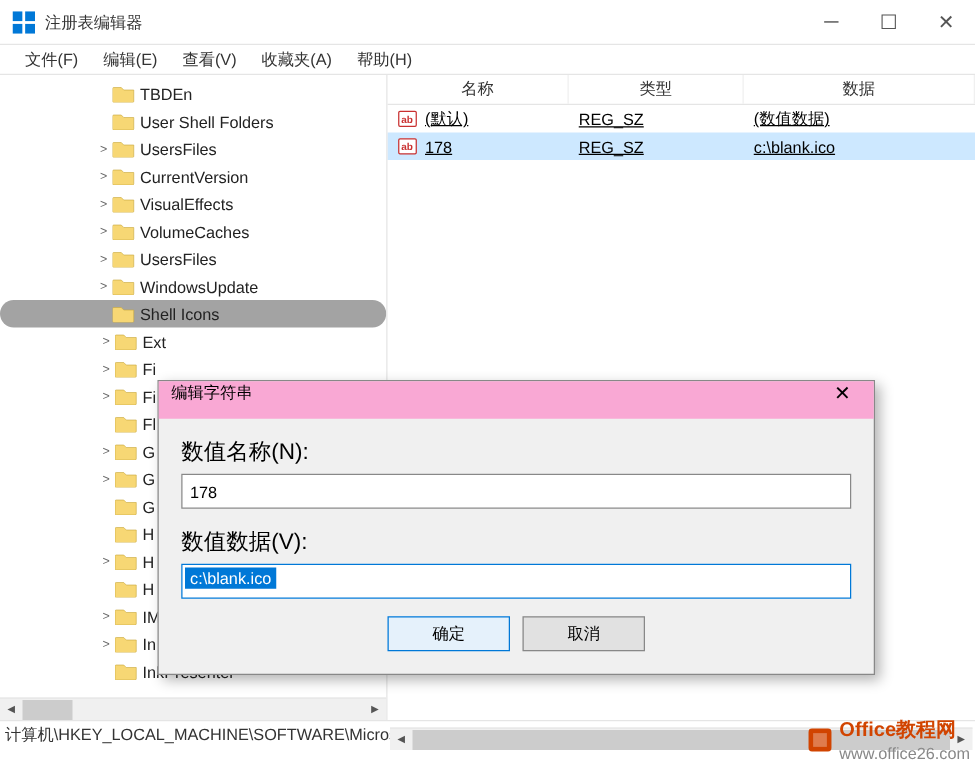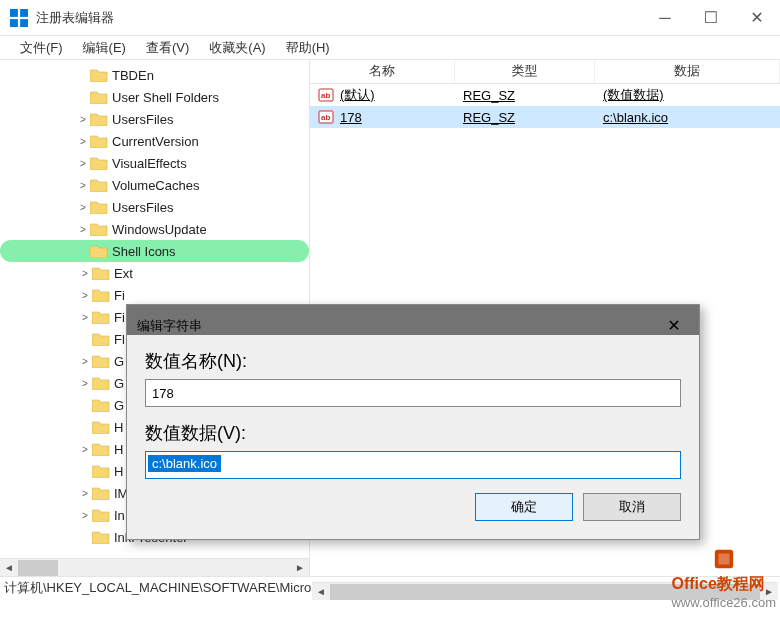--- a/index.html
+++ b/index.html
@@ -11,21 +11,21 @@
     .win-controls { display: flex; }
     .win-btn { width: 46px; height: 36px; display: flex; align-items: center; justify-content: center; color: #555; }
     
     .menubar { height: 24px; display: flex; align-items: center; padding-left: 10px; font-size: 13px; border-bottom: 1px solid #e5e5e5; }
     .menu-item { padding: 0 10px; color: #333; }
     
     .main-area { display: flex; height: 516px; }
     .tree-panel { width: 310px; border-right: 1px solid #e5e5e5; overflow: hidden; position: relative; font-size: 13px; }
     .tree { padding-top: 4px; }
     .tree-item { display: flex; align-items: center; height: 22px; white-space: nowrap; }
-    .tree-item.selected { background: #86efac; border-radius: 11px; }
+    .tree-item.selected { background: #a3a3a3; border-radius: 11px; }
     .tree-chev { width: 14px; display: inline-flex; justify-content: center; color: #666; font-size: 10px; }
     .folder-icon { width: 18px; height: 14px; margin-right: 4px; flex-shrink: 0; }
     .tree-label { color: #222; }
     .indent-1 { padding-left: 76px; }
     .indent-2 { padding-left: 78px; }
     
     .list-panel { flex: 1; font-size: 13px; }
     .list-header { display: flex; height: 24px; border-bottom: 1px solid #e5e5e5; }
     .list-header-cell { padding: 2px 8px; color: #333; border-right: 1px solid #f0f0f0; text-align: center; }
     .col-name { width: 145px; }
@@ -39,36 +39,36 @@
     .scrollbar-h { height: 18px; border-top: 1px solid #e5e5e5; background: #f0f0f0; display: flex; align-items: center; }
     .scroll-btn { width: 18px; height: 18px; display: flex; align-items: center; justify-content: center; color: #555; font-size: 10px; }
     .scroll-track { flex: 1; height: 18px; position: relative; }
     .scroll-thumb-left { position: absolute; left: 0; width: 40px; height: 16px; background: #ccc; top: 1px; }
     .scroll-thumb-right { position: absolute; left: 0; width: 100%; height: 16px; background: #ccc; top: 1px; }
     
     .status-bar { height: 24px; border-top: 1px solid #e5e5e5; font-size: 13px; padding: 2px 4px; color: #333; }
     
     
     .dialog { position: absolute; left: 126px; top: 304px; width: 574px; background: #f0f0f0; border: 1px solid #888; box-shadow: 4px 4px 10px rgba(0,0,0,0.3); }
-    .dialog-title { height: 30px; background: #737373; display: flex; align-items: flex-end; padding: 0 10px; font-size: 13px; }
+    .dialog-title { height: 30px; background: #f9a8d4; display: flex; align-items: flex-start; padding: 0 10px; font-size: 13px; }
     .dialog-title-text { flex: 1; color: #000; }
     .dialog-close { width: 30px; text-align: center; font-size: 16px; color: #000; }
     .dialog-body { padding: 14px 18px 18px; }
     .dialog-label { font-size: 18px; margin-bottom: 6px; color: #000; }
     .dialog-input { width: 100%; height: 28px; border: 1px solid #888; background: #fff; padding: 0 6px; font-size: 13px; margin-bottom: 14px; }
     .dialog-input-sel { width: 100%; height: 28px; border: 1px solid #0078d7; background: #fff; padding: 2px; margin-bottom: 14px; position: relative; }
     .sel-highlight { background: #0078d7; color: #fff; padding: 1px 4px; font-size: 13px; display: inline-block; }
-    .dialog-buttons { display: flex; justify-content: flex-end; gap: 10px; margin-top: 14px; }
+    .dialog-buttons { display: flex; justify-content: center; gap: 10px; margin-top: 14px; }
     .dialog-btn { width: 98px; height: 28px; border: 1px solid #888; background: #e1e1e1; font-size: 13px; }
     .dialog-btn.primary { border: 1px solid #0078d7; background: #e5f1fb; }
     
     
     .watermark { position: absolute; left: 260px; top: 436px; font-size: 24px; font-weight: bold; color: #4a4a4a; display: flex; align-items: center; gap: 6px; opacity: 0.9; pointer-events: none; }
     .watermark-icon { width: 28px; height: 28px; }
-    .office-badge { position: absolute; right: 4px; bottom: 16px; display: flex; align-items: center; gap: 4px; font-size: 16px; font-weight: bold; color: #d14400; flex-direction: column; }
+    .office-badge { position: absolute; right: 4px; bottom: 16px; display: flex; align-items: center; gap: 4px; font-size: 16px; font-weight: bold; color: #d14400; }
     .office-badge-icon { width: 22px; height: 22px; }
     .office-sub { font-size: 13px; color: #888; font-weight: normal; display: block; }
   </style>
 </head>
 <body>
 
 <div class="titlebar">
   <svg class="titlebar-icon" viewBox="0 0 16 16">
     <rect x="0" y="0" width="7" height="7" fill="#0078d7"></rect>
       <rect x="9" y="0" width="7" height="7" fill="#0078d7"></rect>

